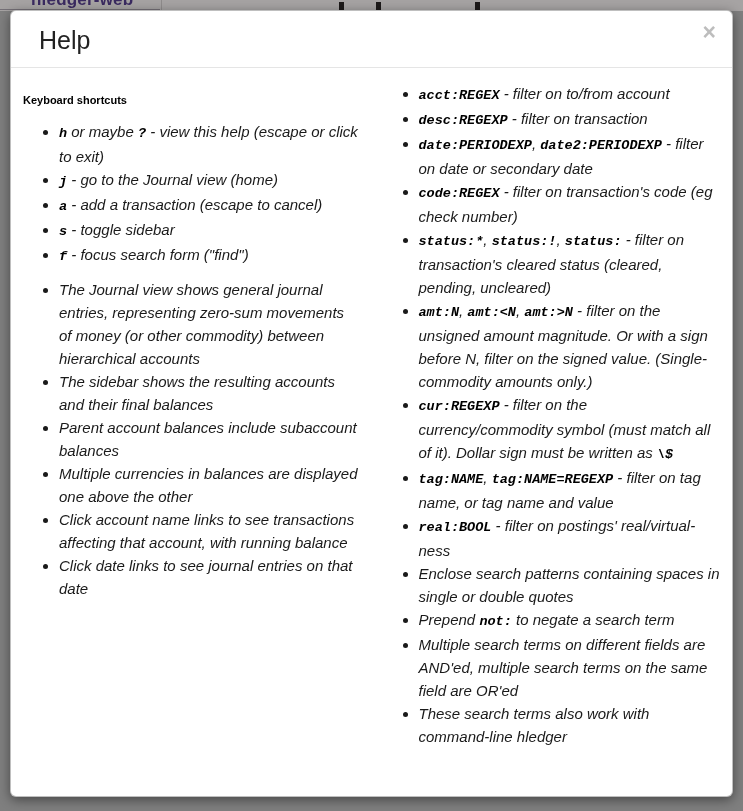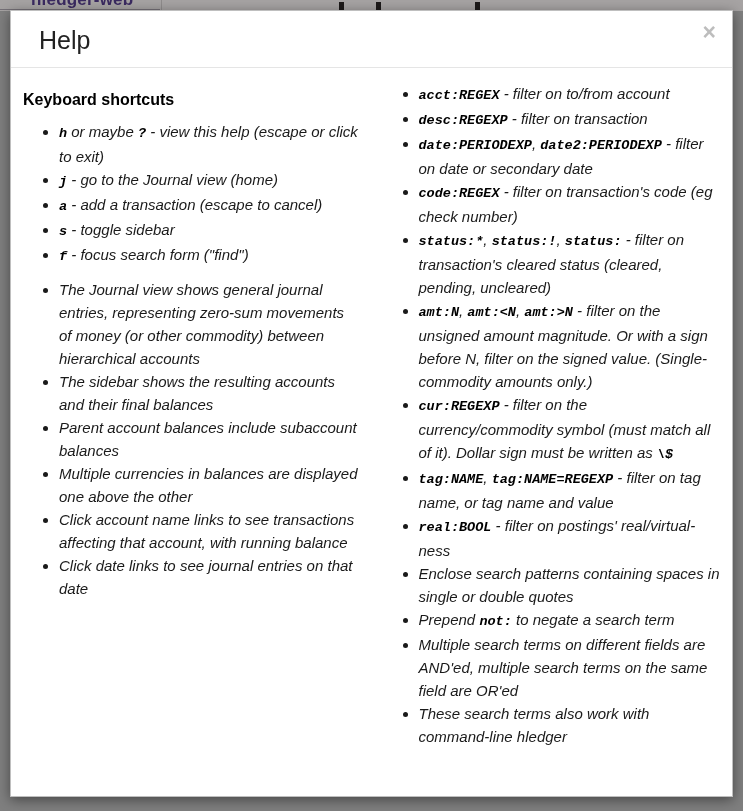--- a/index.html
+++ b/index.html
@@ -33,21 +33,21 @@
   }
   .frag-1 { left: 339px; }
   .frag-2 { left: 376px; }
   .frag-3 { left: 475px; }
 
   
   .modal {
     position: absolute; left: 10px; top: 10px;
     width: 723px; height: 787px;
     background: #ffffff;
-    border-radius: 0;
+    border-radius: 6px;
     border: 1px solid rgba(0,0,0,.25);
     box-shadow: 0 3px 12px rgba(0,0,0,.45);
     overflow: hidden;
   }
   .modal-header {
     position: relative;
     padding: 14px 20px 12px 28px;
     border-bottom: 1px solid #e5e5e5;
   }
   .modal-title {
@@ -66,21 +66,21 @@
     display: flex;
     padding: 4px 12px 20px 12px;
     color: #1a1a1a;
   }
   .help-col { width: 50%; }
   .col-left  { padding-right: 11px; }
   .col-right { padding-left: 11px; }
 
   .section-heading {
     margin: 18px 0 0 0;
-    font-size: 16px; font-weight: bold; color: #000000;
+    font-size: 11px; font-weight: bold; color: #000000;
     line-height: 20px;
   }
   .help-list {
     margin: 10px 0 10px 0;
     padding: 0 0 0 36px;
     list-style: disc;
     font-style: italic;
   }
   .help-list li {
     font-size: 15px;

